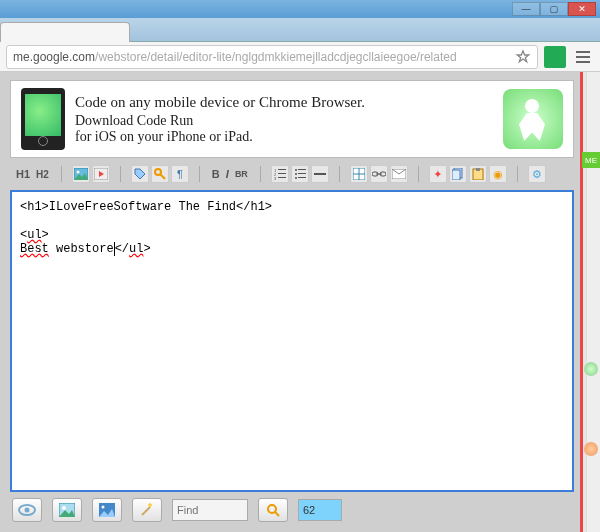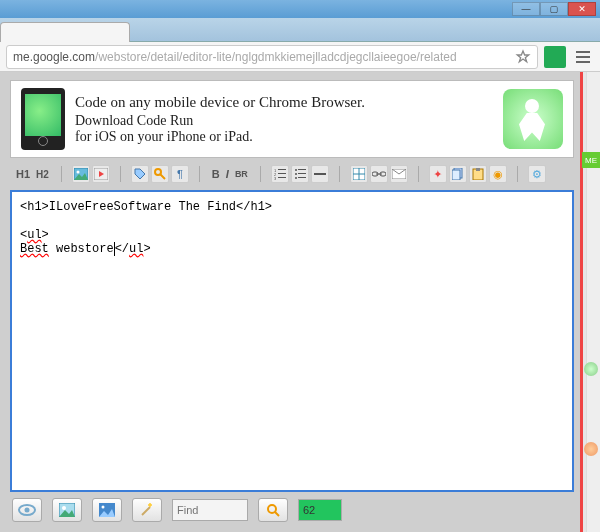--- a/index.html
+++ b/index.html
@@ -55,21 +55,21 @@
 .editor .cursor { border-left: 1px solid #000; }
 .editor-resize { position: absolute; right: 12px; bottom: 42px; width: 12px; height: 12px; cursor: nwse-resize; }
 .editor-resize::before,.editor-resize::after { content:''; position:absolute; background:#999; }
 .editor-resize::before { right:1px; bottom:1px; width:8px; height:1px; transform:rotate(-45deg); }
 .editor-resize::after { right:1px; bottom:1px; width:4px; height:1px; transform:rotate(-45deg) translateY(-3px); }
 
 
 .bottombar { height: 28px; display: flex; align-items: center; gap: 10px; padding: 2px 2px; }
 .bbtn { width: 30px; height: 24px; background: linear-gradient(#fefefe,#e2e2e2); border: 1px solid #aaa; border-radius: 3px; display: flex; align-items: center; justify-content: center; cursor: pointer; }
 .binput { height: 22px; width: 76px; border: 1px solid #aaa; background: #f4f4f4; padding: 0 4px; font-size: 11px; color: #888; }
-.binput.small { width: 44px; color: #333; background: #22c55e; }
+.binput.small { width: 44px; color: #333; background: #7dd3fc; }
 
 
 .rightedge { width: 20px; background: #e6e6e6; border-left: 3px solid #ef4444; position: relative; }
 .rightedge .tag { position: absolute; top: 80px; right: 0; width: 18px; height: 16px; background: #6c3; font-size: 8px; color: #fff; display: flex; align-items: center; justify-content: center; }
 .rightedge .blob { position: absolute; right: 2px; width: 14px; height: 14px; border-radius: 50%; }
 .rightedge .b1 { top: 290px; background: radial-gradient(#cfc,#8c8); }
 .rightedge .b2 { top: 370px; background: radial-gradient(#fc9,#e96); }
 .scrolltrack { position: absolute; right: 0; top: 0; bottom: 0; width: 14px; background: #eee; border-left: 1px solid #ddd; }
 
 svg { display: block; }

